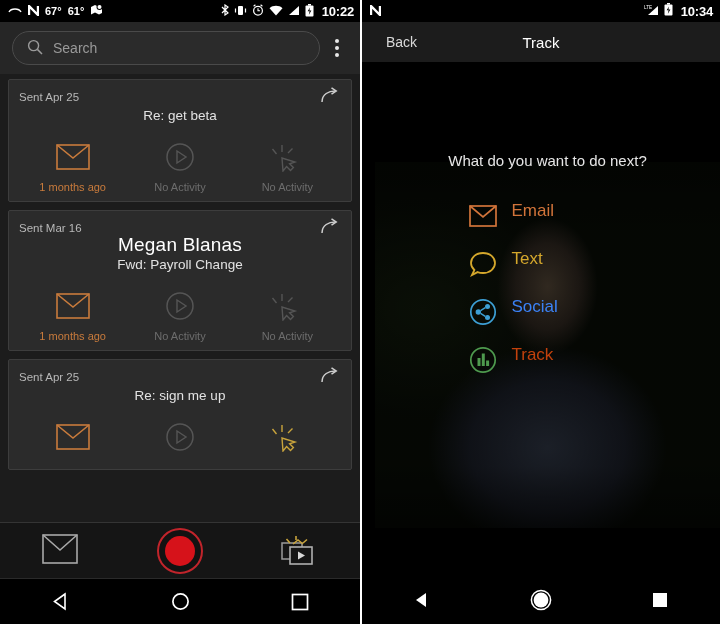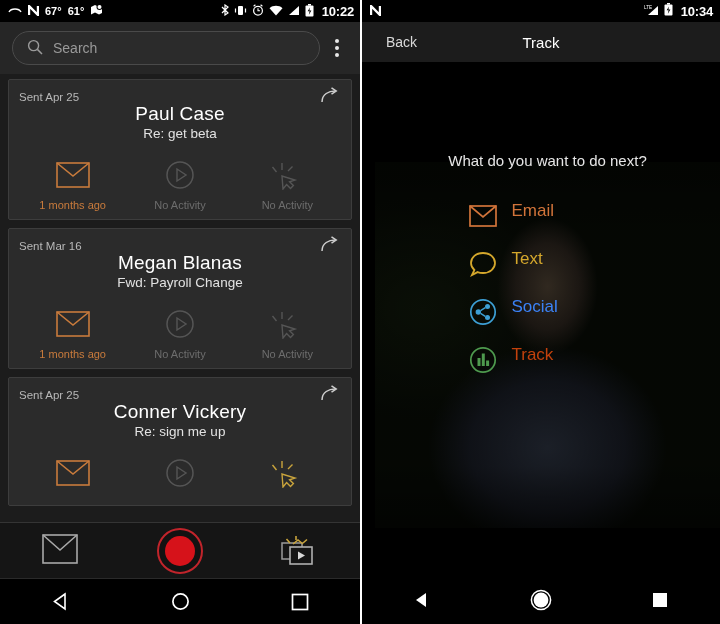--- a/index.html
+++ b/index.html
@@ -267,21 +267,20 @@
       <div class="card">
         <div class="card-top">
           <span class="card-sent">Sent Apr 25</span>
           <span class="reply-icon">
             <svg width="20" height="18" viewBox="0 0 20 18">
                 <path d="M3 15 C3 7,10 4,16 4" stroke="#cfcfcf" stroke-width="1.5" fill="none"></path>
                 <path d="M12.5 0.8 17.2 4 12.5 7.2" stroke="#cfcfcf" stroke-width="1.5" fill="none"></path>
               </svg>
           </span>
         </div>
-        <div class="card-name">Paul Case</div>
         <div class="card-sub">Re: get beta</div>
         <div class="card-stats">
           <div class="stat active">
             <span class="stat-ico">
               <svg width="34" height="26" viewBox="0 0 34 26">
                   <rect x="1" y="1" width="32" height="24" stroke="#c97b3c" stroke-width="1.6" fill="none"></rect>
                   <path d="M1 1 17 14 33 1" stroke="#c97b3c" stroke-width="1.6" fill="none"></path>
                 </svg>
             </span>
             <span class="stat-label">1 months ago</span>
@@ -353,21 +352,20 @@
       <div class="card">
         <div class="card-top">
           <span class="card-sent">Sent Apr 25</span>
           <span class="reply-icon">
             <svg width="20" height="18" viewBox="0 0 20 18">
                 <path d="M3 15 C3 7,10 4,16 4" stroke="#cfcfcf" stroke-width="1.5" fill="none"></path>
                 <path d="M12.5 0.8 17.2 4 12.5 7.2" stroke="#cfcfcf" stroke-width="1.5" fill="none"></path>
               </svg>
           </span>
         </div>
-        <div class="card-name">Conner Vickery</div>
         <div class="card-sub">Re: sign me up</div>
         <div class="card-stats">
           <div class="stat active">
             <span class="stat-ico">
               <svg width="34" height="26" viewBox="0 0 34 26">
                   <rect x="1" y="1" width="32" height="24" stroke="#c97b3c" stroke-width="1.6" fill="none"></rect>
                   <path d="M1 1 17 14 33 1" stroke="#c97b3c" stroke-width="1.6" fill="none"></path>
                 </svg>
             </span>
             <span class="stat-label"></span>

